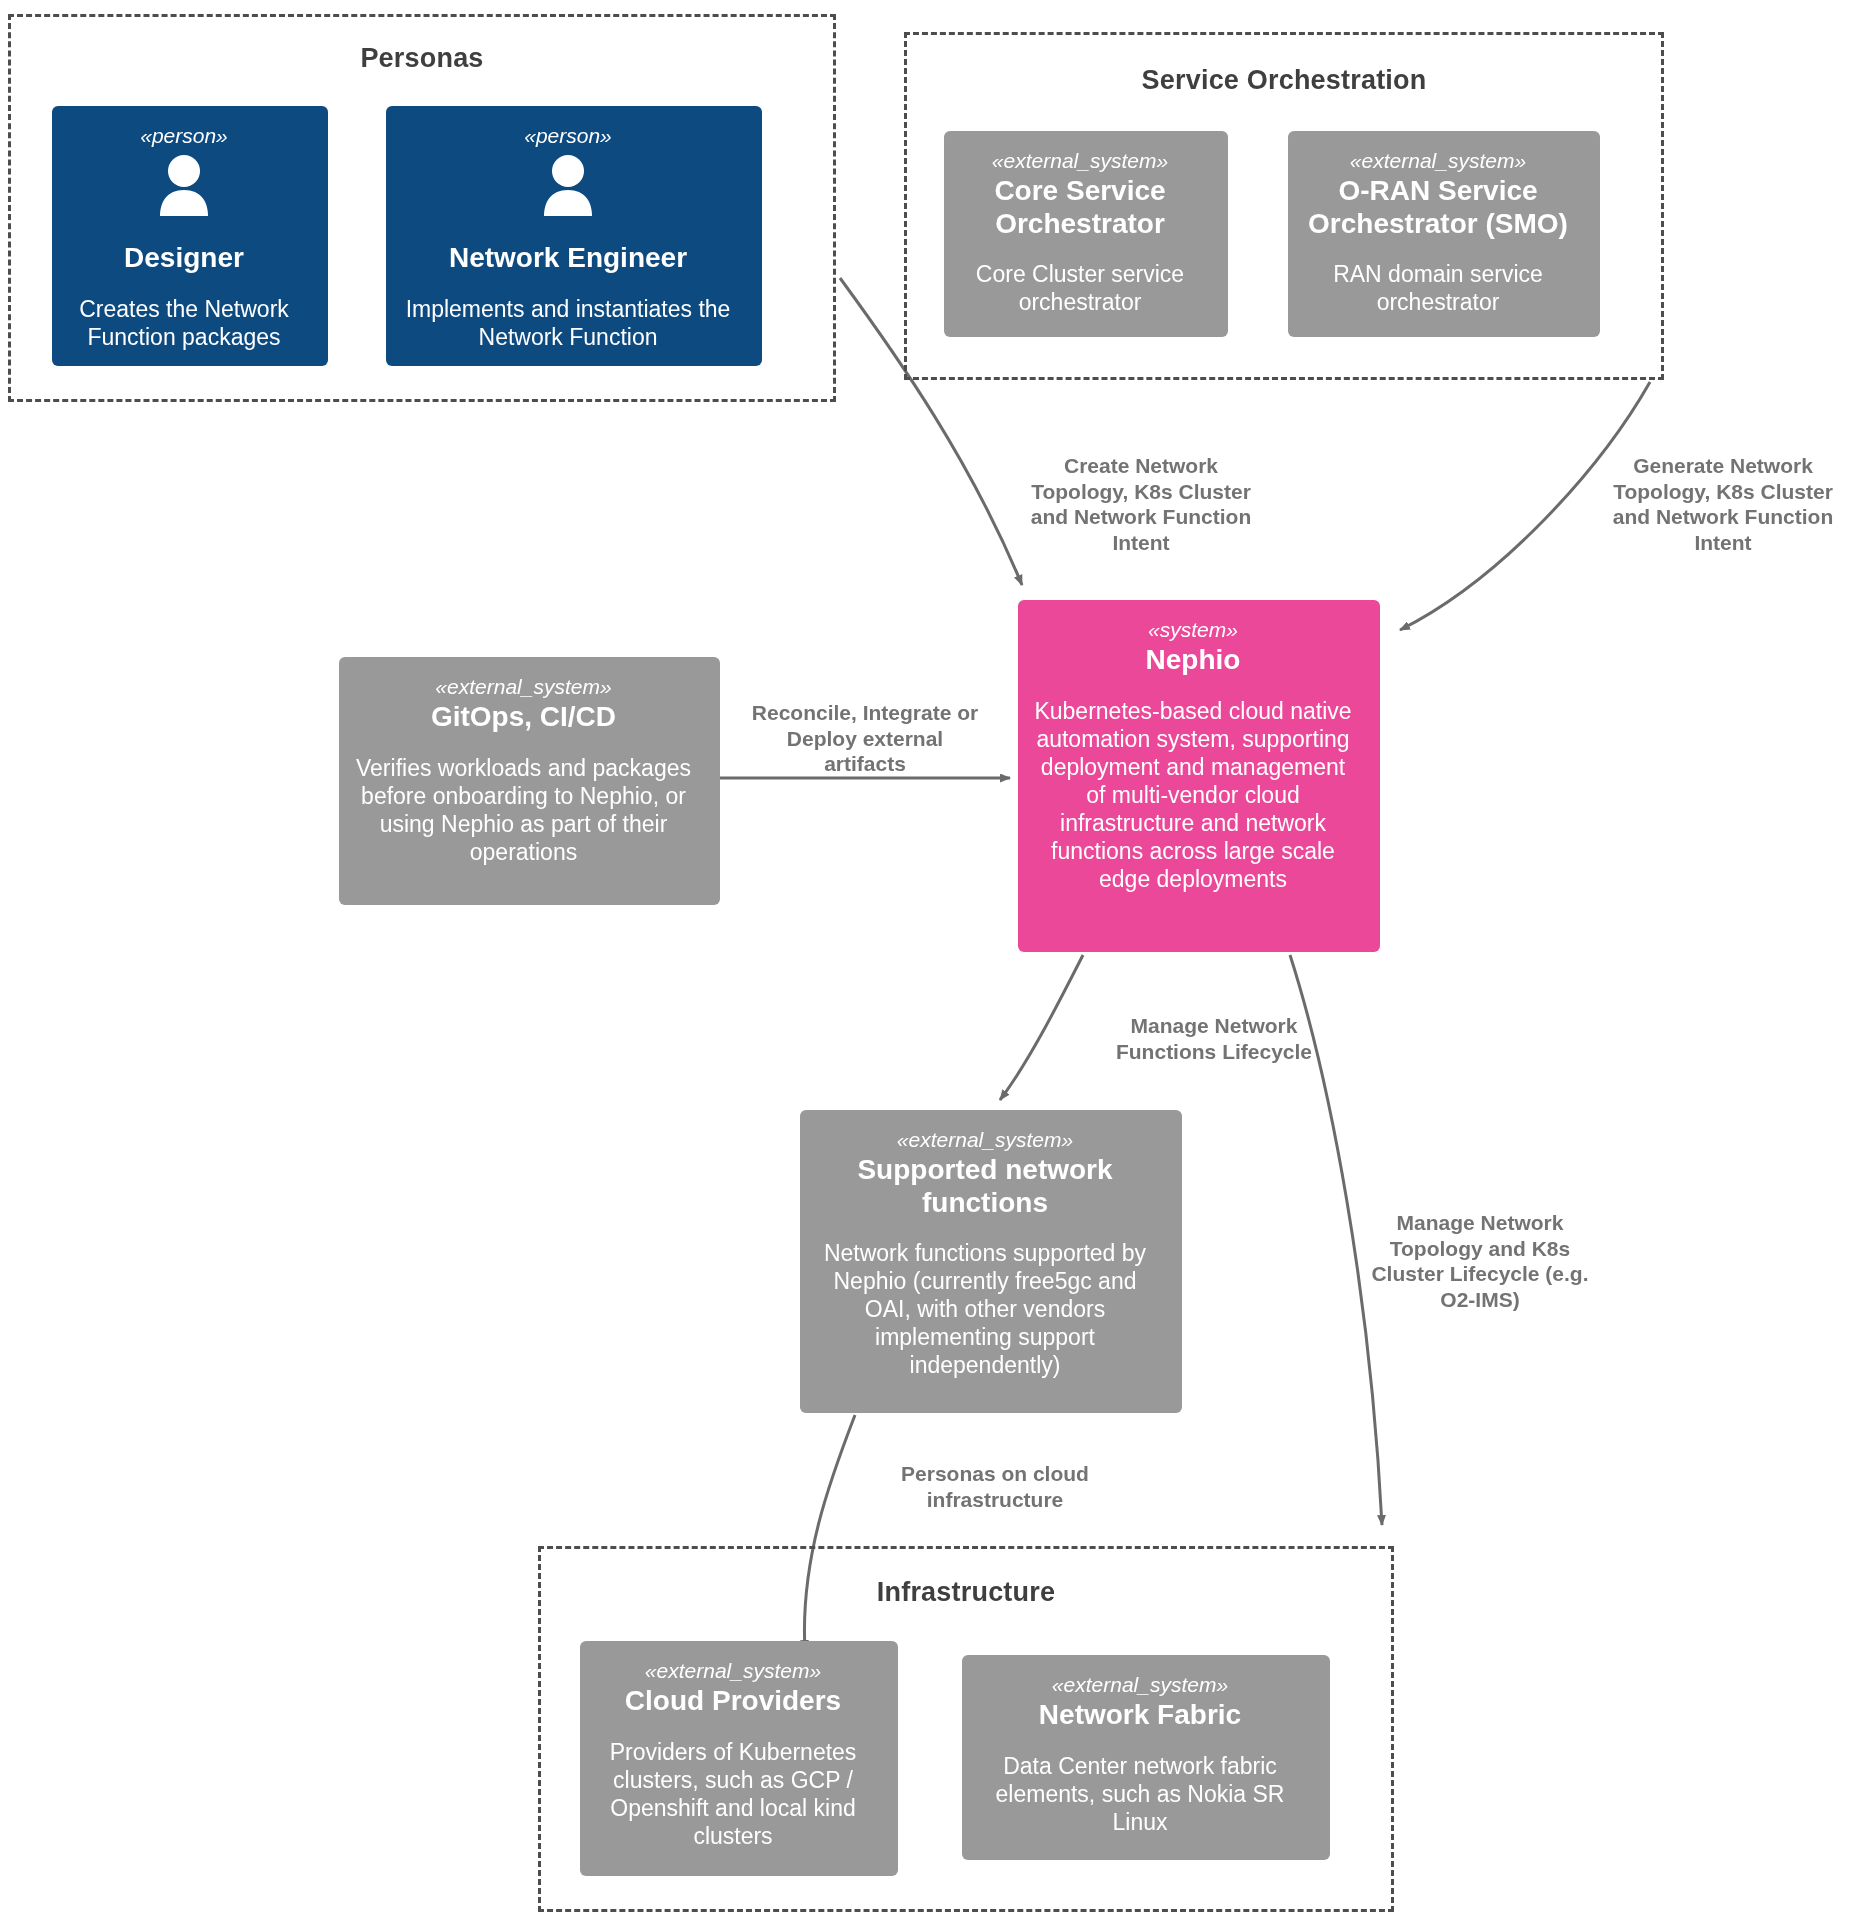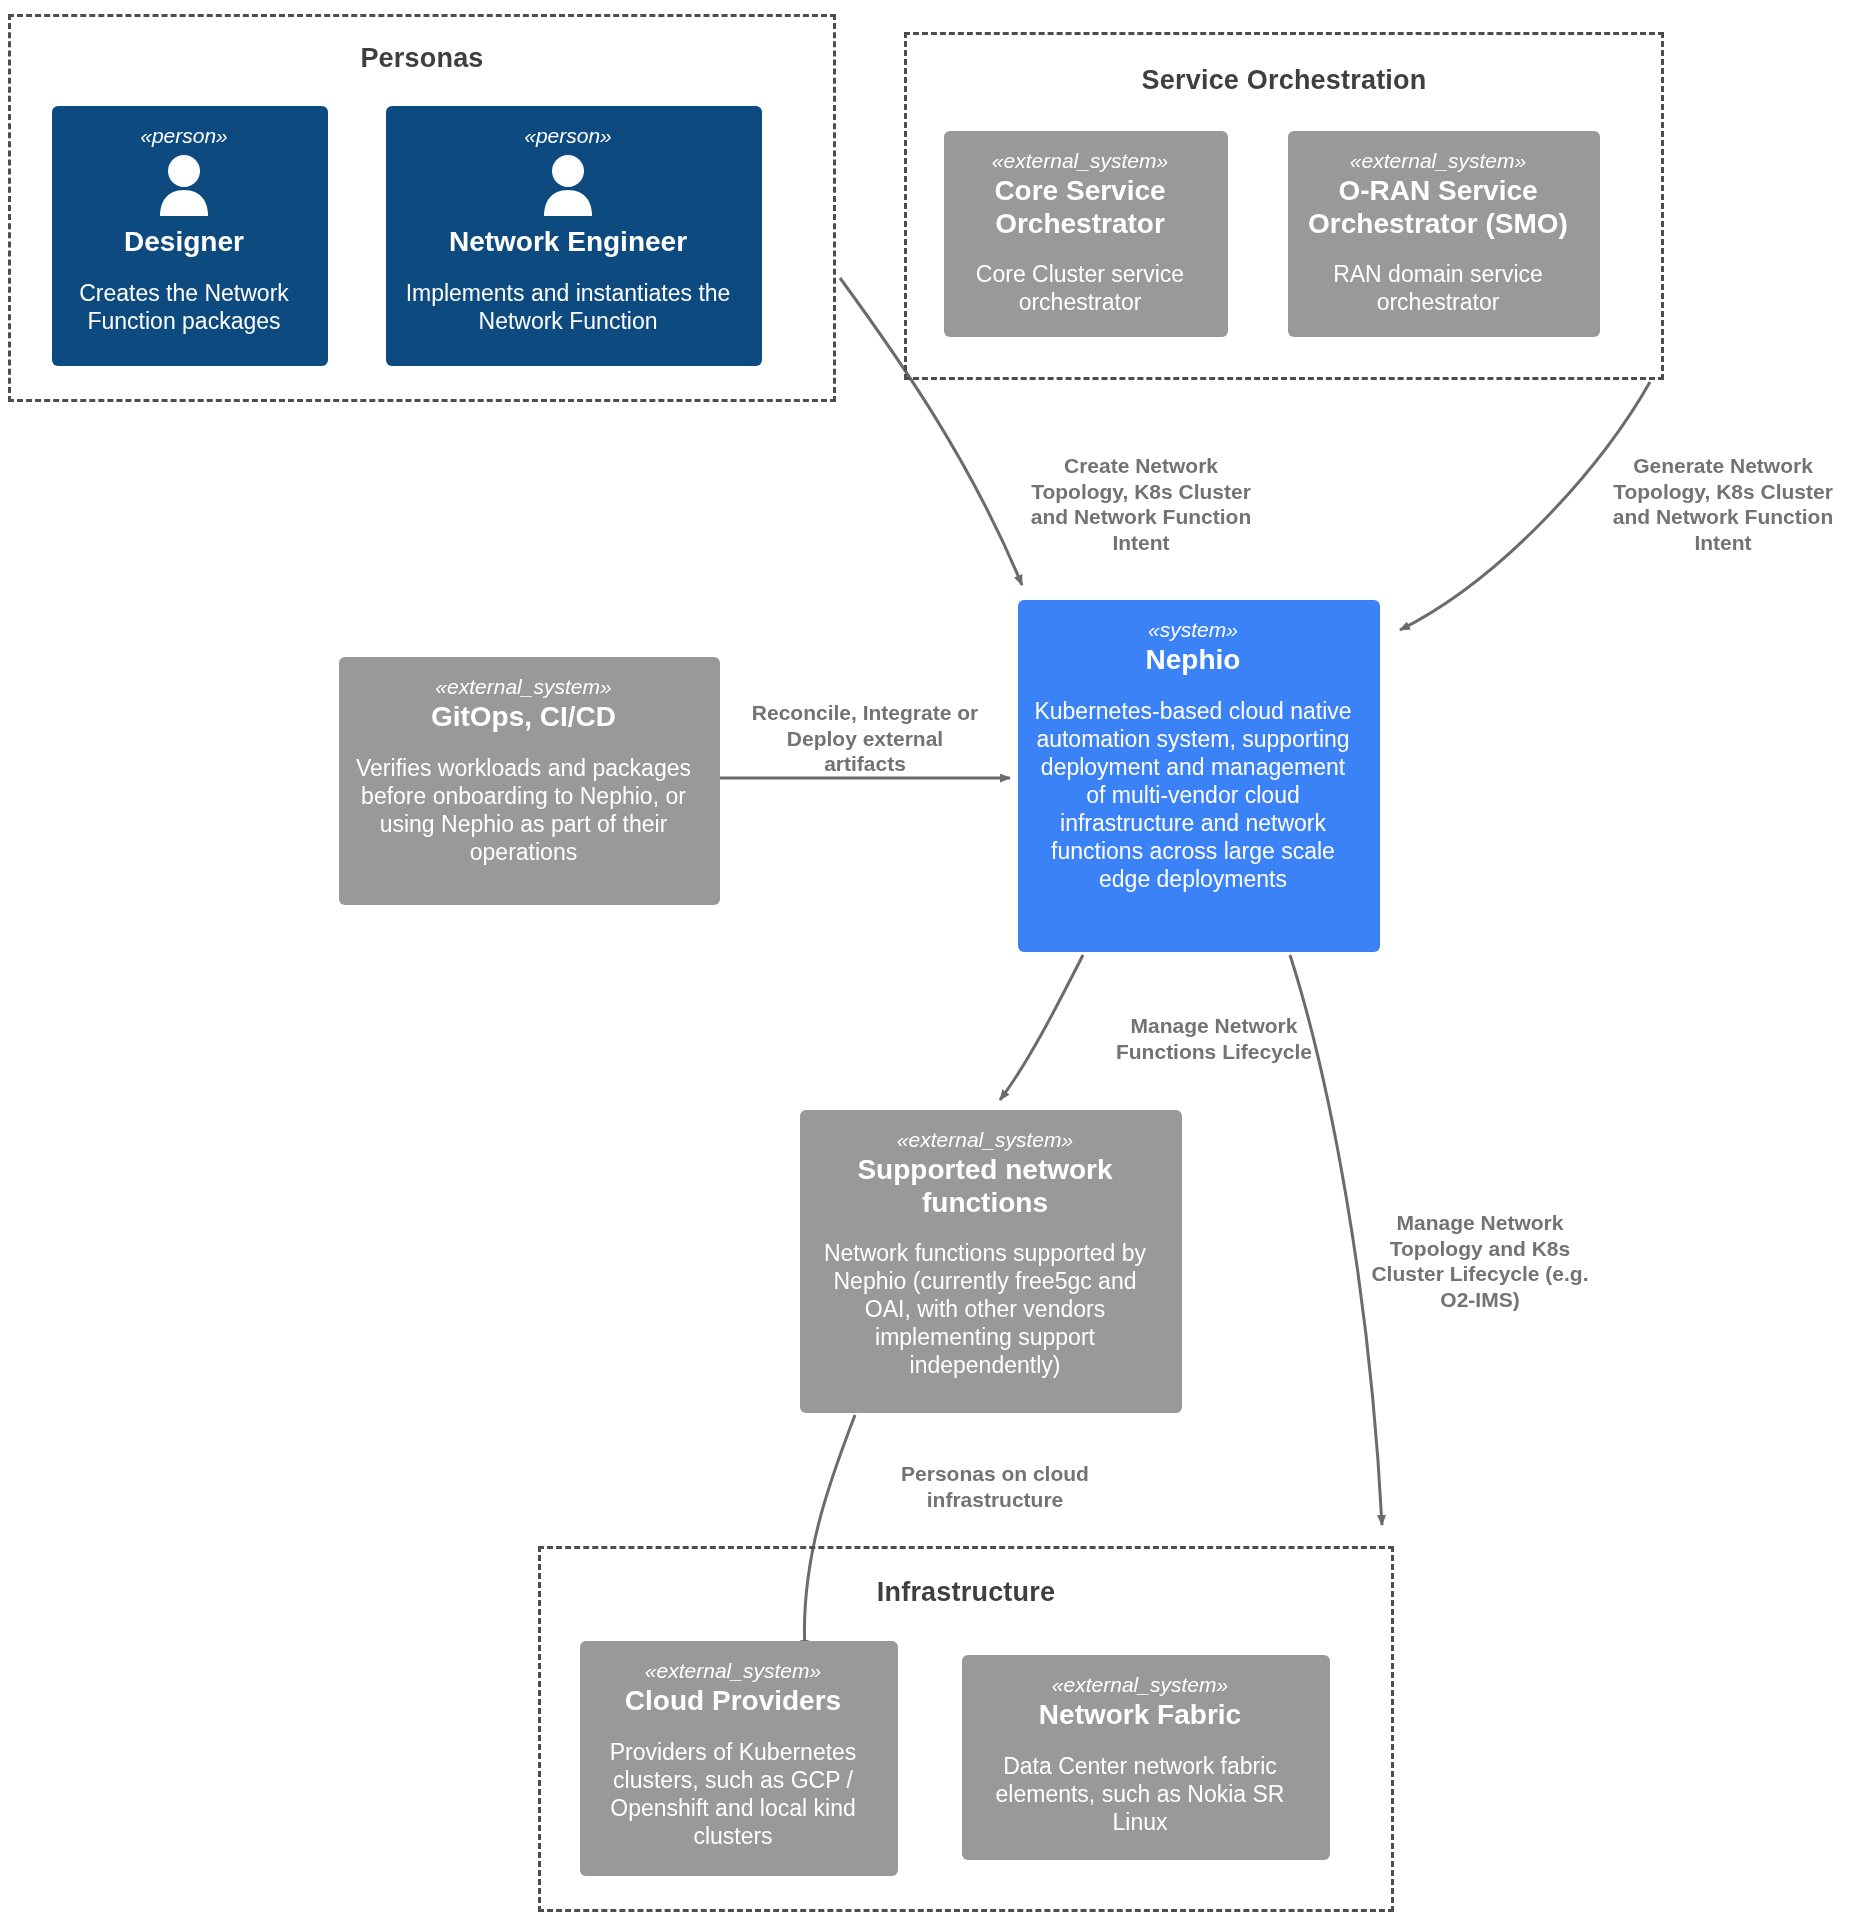--- a/index.html
+++ b/index.html
@@ -42,21 +42,21 @@
   .node {
     position: absolute;
     box-sizing: border-box;
     border-radius: 6px;
     padding: 18px 28px 16px 16px;
     text-align: center;
     color: #ffffff;
     overflow: hidden;
   }
   .node.person   { background: #0d4a80; }
-  .node.system   { background: #3b82f6; }
+  .node.system   { background: #ec4899; }
   .node.external { background: #999999; }
 
   .stereotype {
     font-size: 21px;
     font-style: italic;
     font-weight: normal;
     line-height: 1.15;
     color: #ffffff;
   }
   .node-title {
@@ -66,21 +66,21 @@
     margin-top: 2px;
     color: #ffffff;
   }
   .node-desc {
     font-size: 23px;
     font-weight: normal;
     line-height: 1.22;
     margin-top: 20px;
     color: #ffffff;
   }
-  .person .node-title { margin-top: 4px; }
+  .person .node-title { margin-top: 20px; }
   .person-icon {
     display: block;
     margin: 6px auto 2px auto;
   }
   
   .rel-label {
     position: absolute;
     font-size: 21px;
     font-weight: bold;
     line-height: 1.22;

